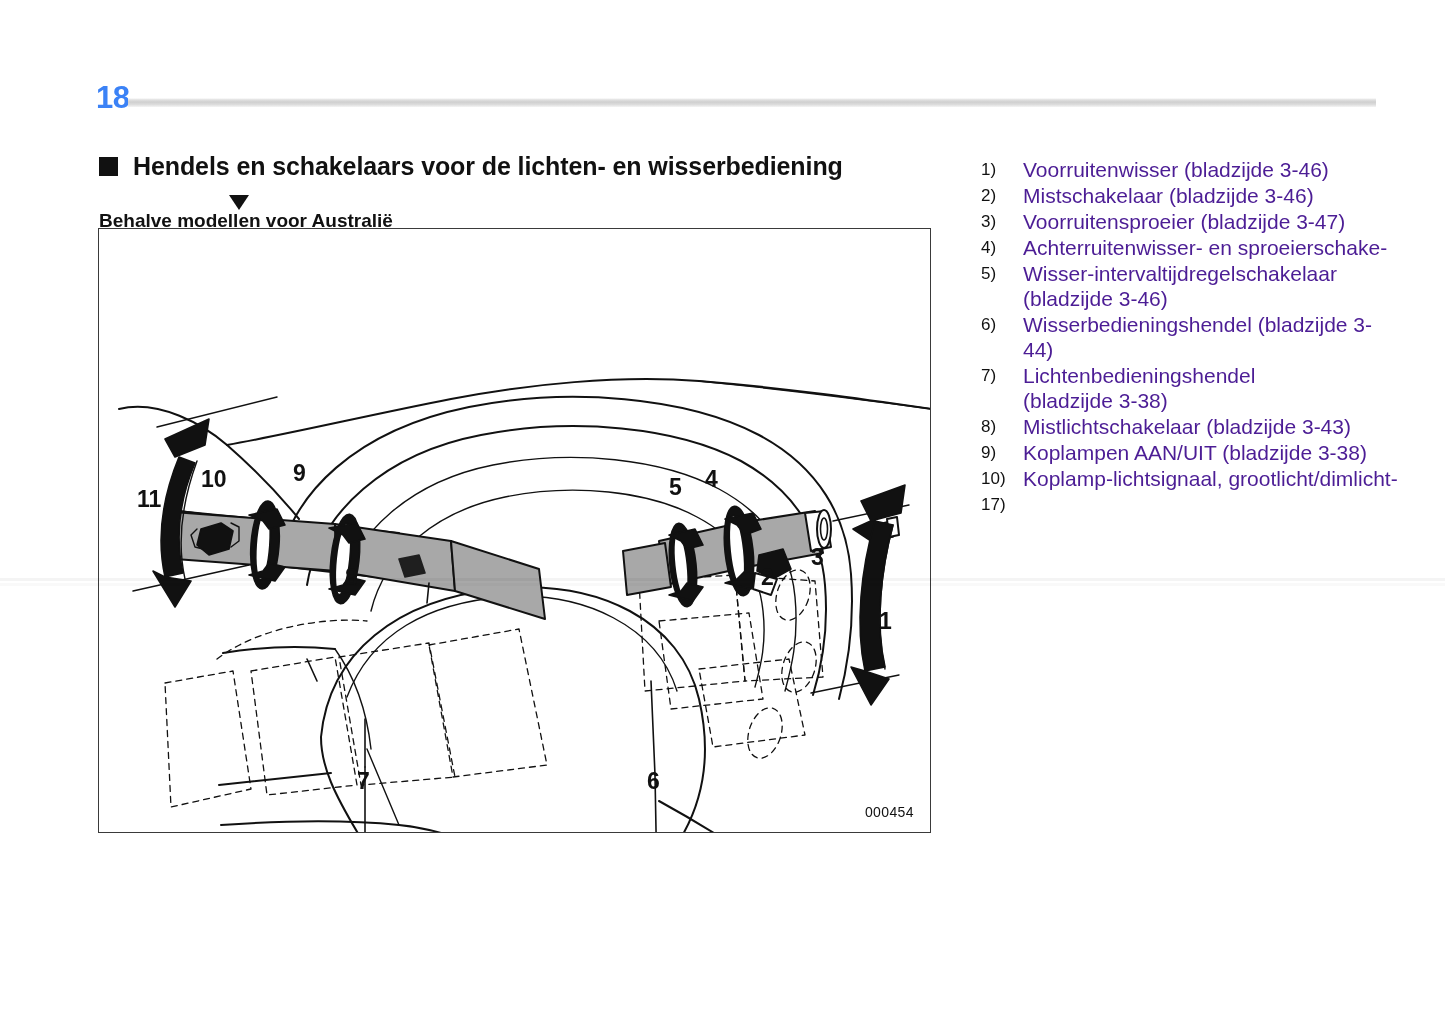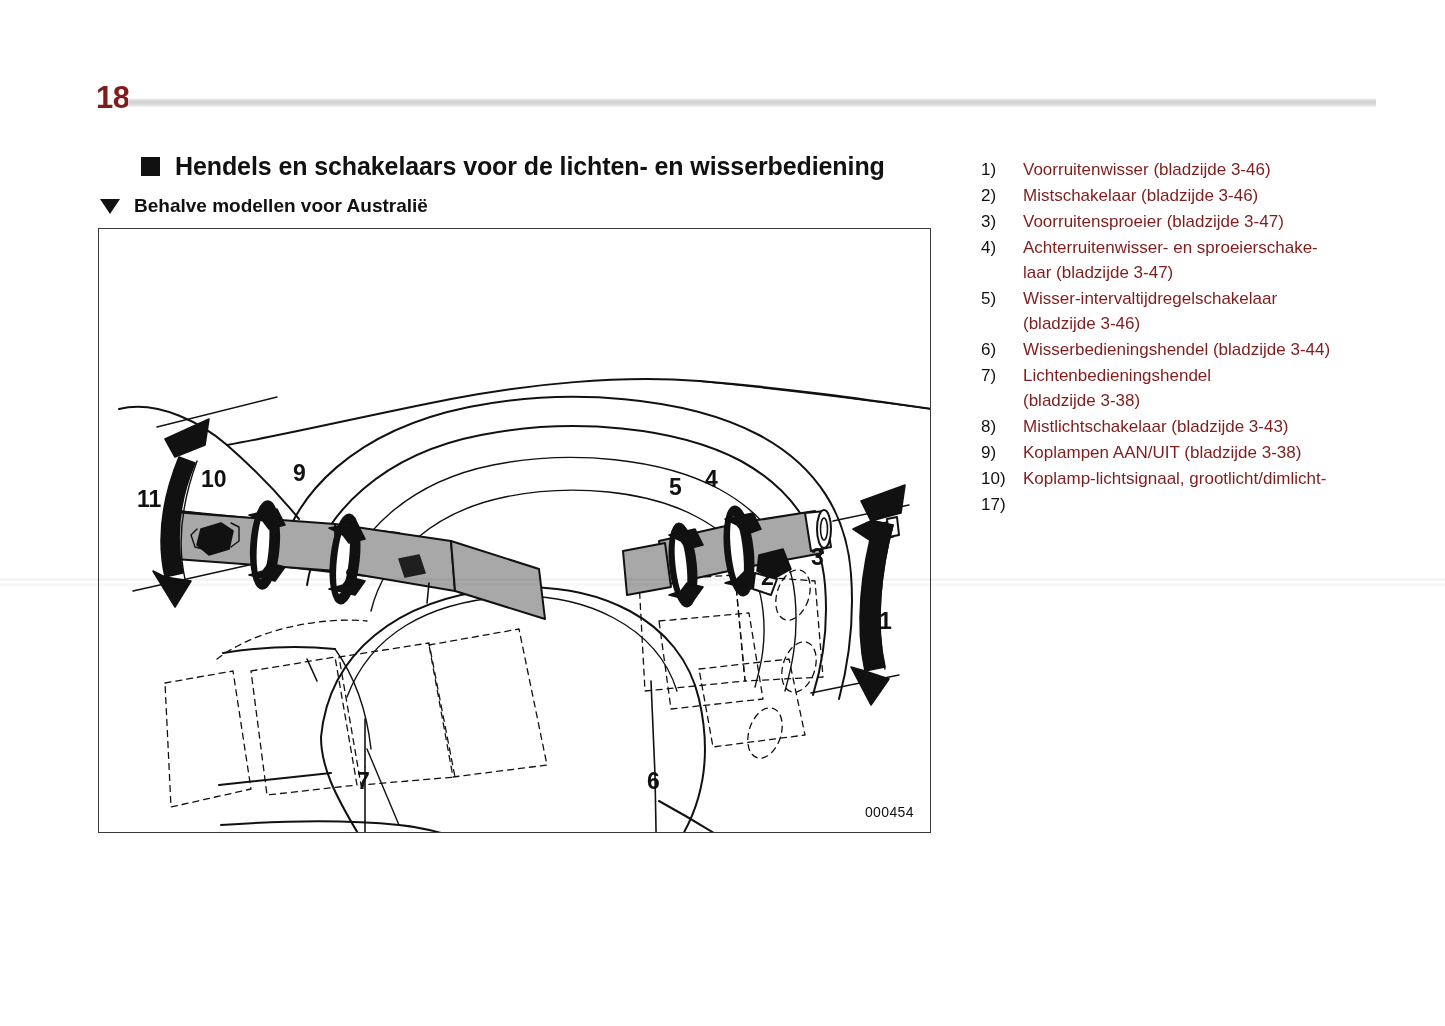--- a/index.html
+++ b/index.html
@@ -23,21 +23,21 @@
     width: 1445px; height: 130px;
   }
   #page-number {
     position: absolute;
     left: 96px;
     top: 82px;
     font-size: 31px;
     font-weight: bold;
     letter-spacing: -0.5px;
     line-height: 1;
-    color: #7f1d1d;
+    color: #3b82f6;
   }
   #header-rule {
     position: absolute;
     left: 128px;
     top: 98px;
     width: 1248px;
     height: 9px;
     background: linear-gradient(to bottom,
         #ffffff 0%, #e3e3e3 18%, #cfcfcf 45%,
         #dcdcdc 72%, #f4f4f4 100%);
@@ -47,22 +47,22 @@
   #left-col {
     position: absolute;
     left: 0; top: 0;
     width: 960px; height: 1026px;
   }
   .heading-row {
     position: absolute;
     display: flex;
     align-items: center;
   }
-  #main-heading { left: 99px; top: 152px; margin-left: 42px; }
-  #sub-heading  { left: 99px; top: 195px; }
+  #main-heading { left: 99px; top: 152px; }
+  #sub-heading  { left: 99px; top: 195px; flex-direction: column; }
 
   .marker-square {
     width: 19px; height: 19px;
     background: #111;
     margin-right: 15px;
     flex: none;
   }
   .marker-triangle {
     width: 0; height: 0;
     border-left: 10px solid transparent;
@@ -133,23 +133,23 @@
     margin-bottom: 1px;
   }
   .legend-num {
     width: 42px;
     flex: none;
     font-size: 17px;
     line-height: 25px;
     color: #111;
   }
   .legend-text {
-    font-size: 17px;
+    font-size: 21px;
     line-height: 25px;
-    color: #7f1d1d;
+    color: #4c1d95;
   }
   .legend-text .wrap2 {
     display: block;
   }
 </style>
 </head>
 <body>
 
 <div id="page-header">
   <div id="page-number">18</div>
@@ -375,21 +375,20 @@
     <span class="legend-num">3)</span>
     <span class="legend-text">
       <span>Voorruitensproeier (bladzijde 3-47)</span>
     </span>
   </div>
 
   <div class="legend-item">
     <span class="legend-num">4)</span>
     <span class="legend-text">
       <span class="wrap2">Achterruitenwisser-  en  sproeierschake-</span>
-      <span class="wrap2">laar (bladzijde 3-47)</span>
     </span>
   </div>
 
   <div class="legend-item">
     <span class="legend-num">5)</span>
     <span class="legend-text">
       <span class="wrap2">Wisser-intervaltijdregelschakelaar</span>
       <span class="wrap2">(bladzijde 3-46)</span>
     </span>
   </div>

